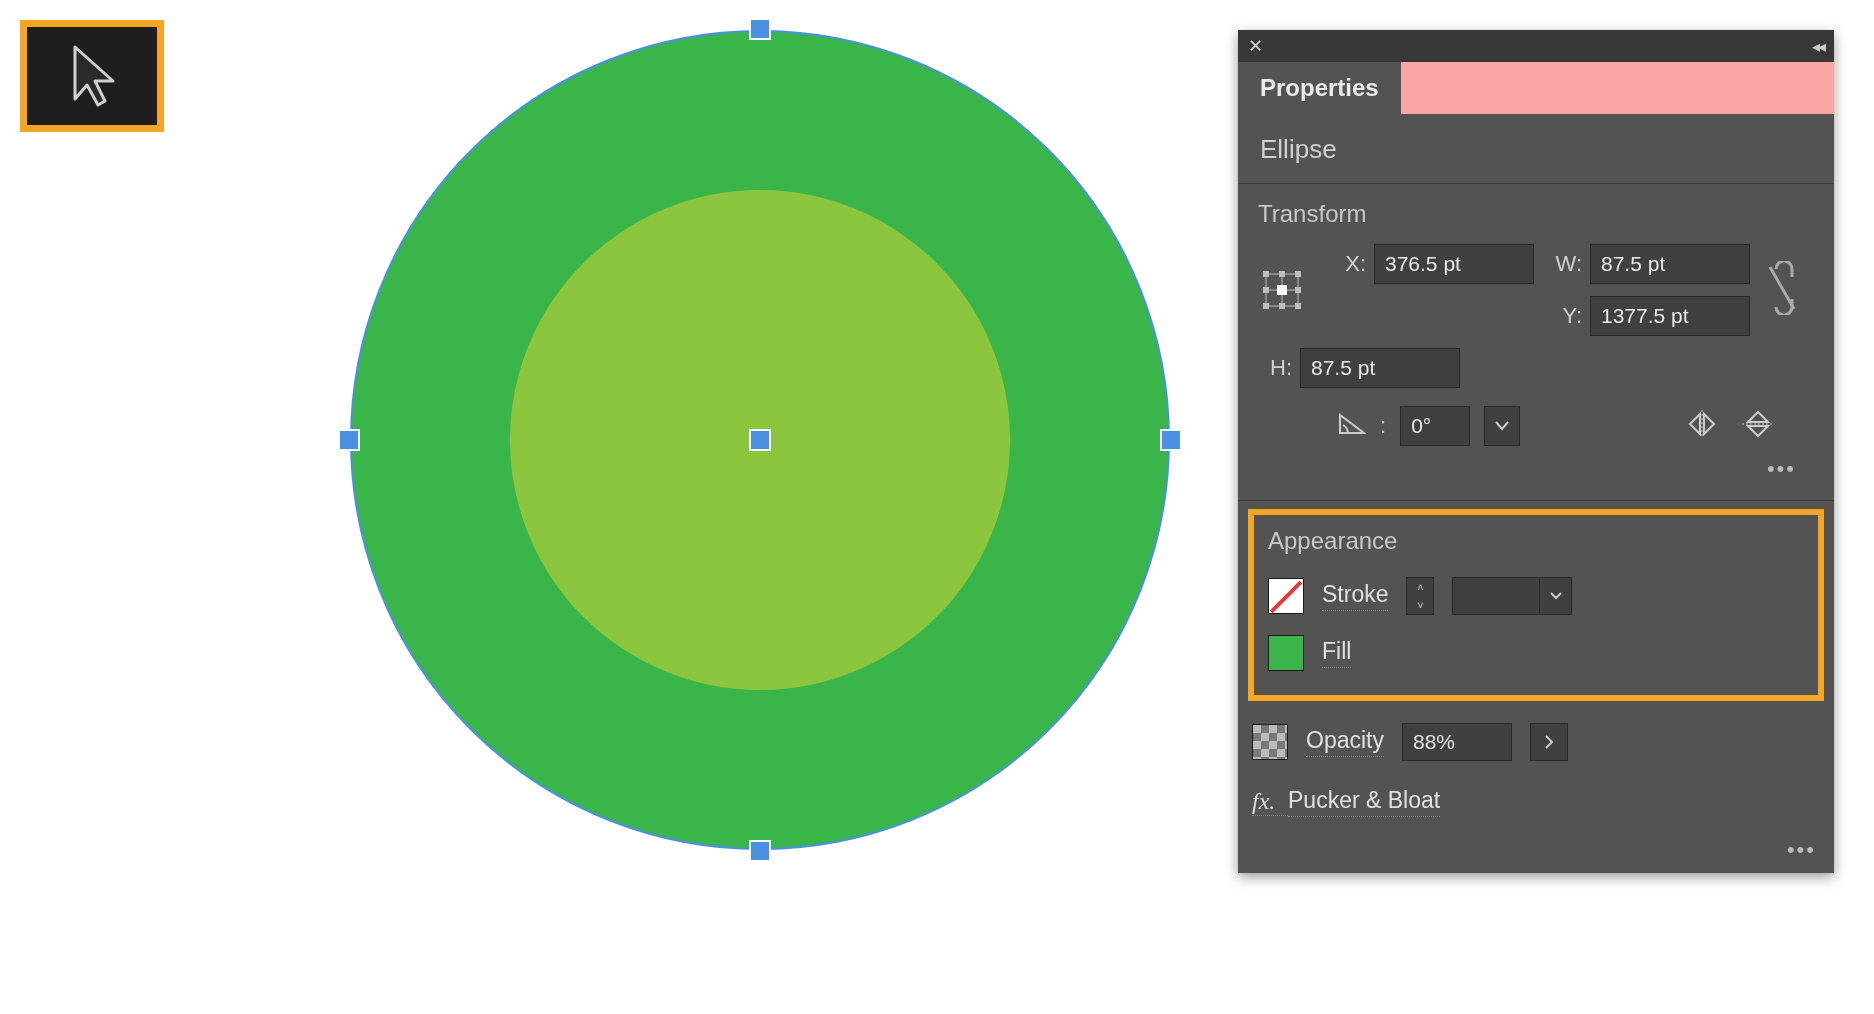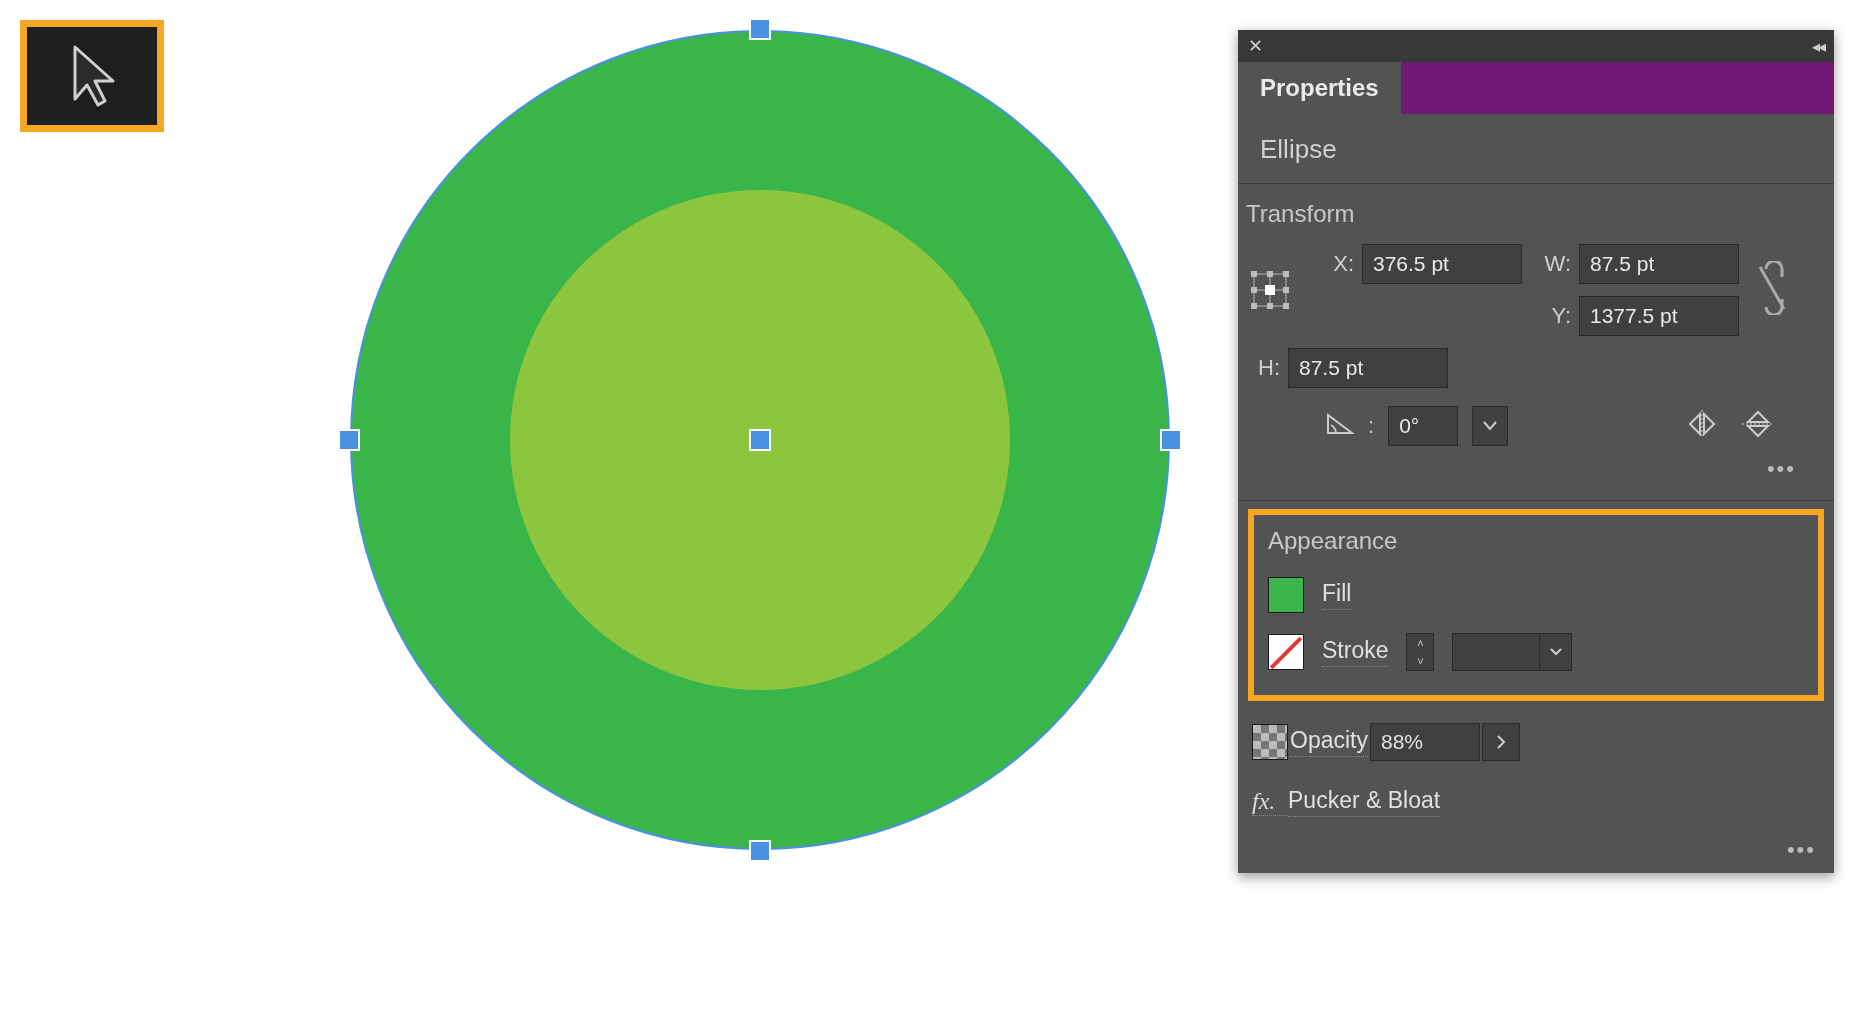--- a/index.html
+++ b/index.html
@@ -81,32 +81,32 @@
     background: #383838;
     display: flex;
     align-items: center;
     justify-content: space-between;
     padding: 0 10px;
   }
   .panel-header .x { font-size: 18px; color: #ccc; cursor: default;}
   .panel-header .collapse { color:#ccc; font-size:16px; letter-spacing:-2px;}
   .tabs {
     display: flex;
-    background: #701a75;
+    background: #fca5a5;
   }
   .tab {
     padding: 12px 22px;
     font-size: 24px;
     font-weight: 600;
     color: #eaeaea;
     background: #535353;
   }
 
   .section {
-    padding: 16px 20px 8px 8px;
+    padding: 16px 20px 8px 20px;
   }
   .section-title {
     color: #c8c8c8;
     font-size: 24px;
     margin-bottom: 12px;
   }
   .object-type {
     padding: 20px 22px 18px;
     font-size: 26px;
     color: #d0d0d0;
@@ -228,21 +228,21 @@
   .stroke-combo {
     display:flex;
     background:#404040;
     border:1px solid #2a2a2a;
     width:120px; height:38px;
   }
   .stroke-combo .val { flex:1; }
   .stroke-combo .dd { width:32px; display:flex; align-items:center; justify-content:center; color:#ccc; border-left:1px solid #2a2a2a;}
 
   .opacity-row {
-    display:flex; align-items:center; gap:2px;
+    display:flex; align-items:center; gap:18px;
     padding: 14px 14px;
   }
   .opacity-field {
     background:#404040; border:1px solid #2a2a2a;
     height:38px; width:110px;
     display:flex; align-items:center;
     color:#e0e0e0; padding:0 10px; font-size:21px;
   }
   .chev-right {
     width:38px; height:38px;
@@ -381,39 +381,39 @@
     </div>
     <div class="dots-row">•••</div>
   </div>
 
   <div class="divider"></div>
 
   <div class="appearance-box">
     <div class="section-title" style="padding-left:4px">Appearance</div>
 
     <div class="appearance-row">
-      <div class="swatch fill"></div>
-      <span class="attr-label">Fill</span>
-    </div>
-
-    <div class="appearance-row">
       <div class="swatch none"></div>
       <span class="attr-label">Stroke</span>
       <div class="stepper">
         <div>˄</div>
         <div>˅</div>
       </div>
       <div class="stroke-combo">
         <div class="val"></div>
         <div class="dd">
           <svg width="12" height="8" viewBox="0 0 12 8">
               <path d="M1 1 L6 6 L11 1" stroke="#ccc" stroke-width="2" fill="none"></path>
             </svg>
         </div>
       </div>
+    </div>
+
+    <div class="appearance-row">
+      <div class="swatch fill"></div>
+      <span class="attr-label">Fill</span>
     </div>
   </div>
 
   <div class="opacity-row">
     <div class="swatch checker"></div>
     <span class="attr-label">Opacity</span>
     <div class="opacity-field">88%</div>
     <div class="chev-right">
       <svg width="10" height="14" viewBox="0 0 10 14">
           <path d="M2 1 L8 7 L2 13" stroke="#ccc" stroke-width="2" fill="none"></path>

